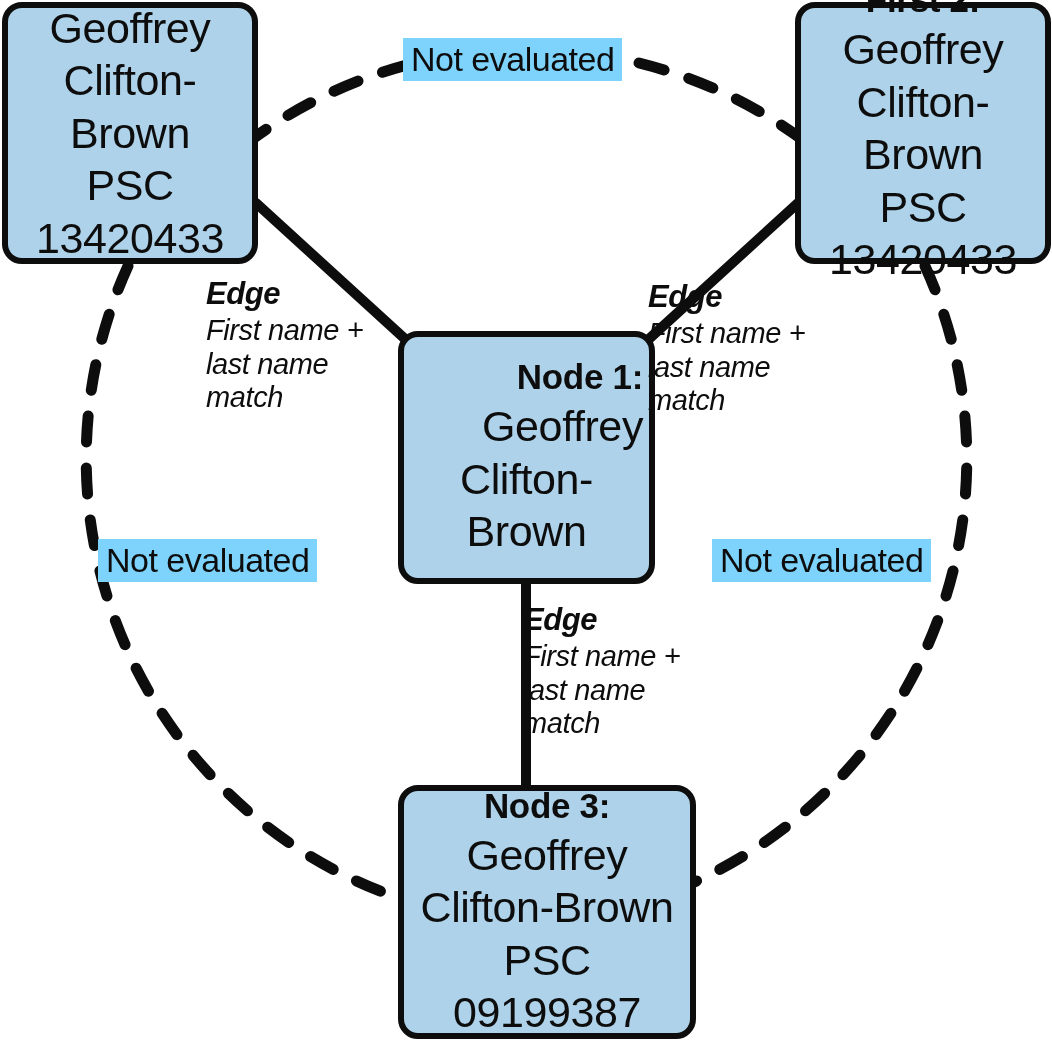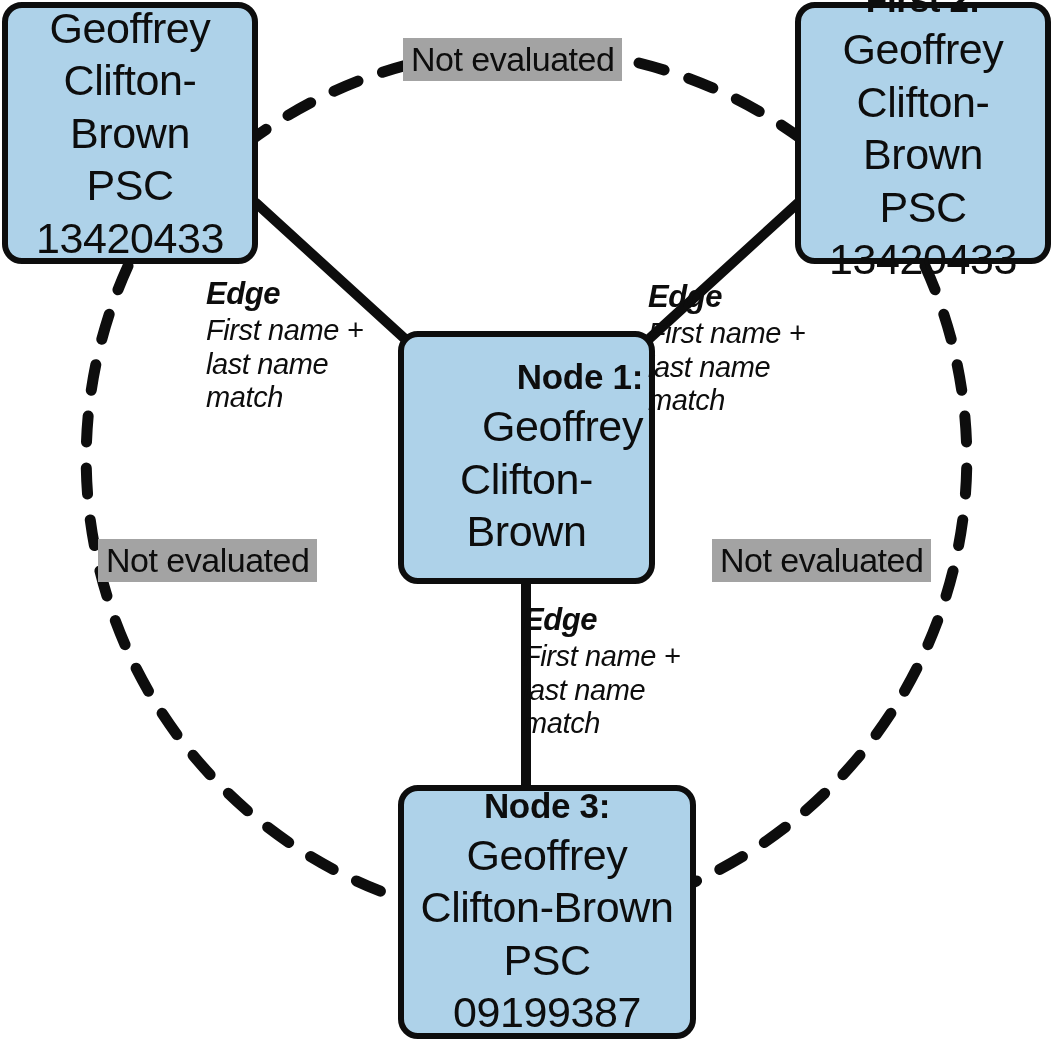--- a/index.html
+++ b/index.html
@@ -74,21 +74,21 @@
     letter-spacing: -0.4px;
     display: block;
   }
   .arc-label {
     position: absolute;
     text-align: center;
     color: #0d0d0d;
     font-size: 34px;
     font-weight: 400;
     letter-spacing: -0.5px;
-    background: #a3a3a3;
+    background: #7dd3fc;
     z-index: 4;
     white-space: nowrap;
     padding: 2px 8px;
   }
   #watermark {
     position: absolute;
     right: 16px;
     bottom: 14px;
     font-size: 19px;
     color: #d8d8d8;

